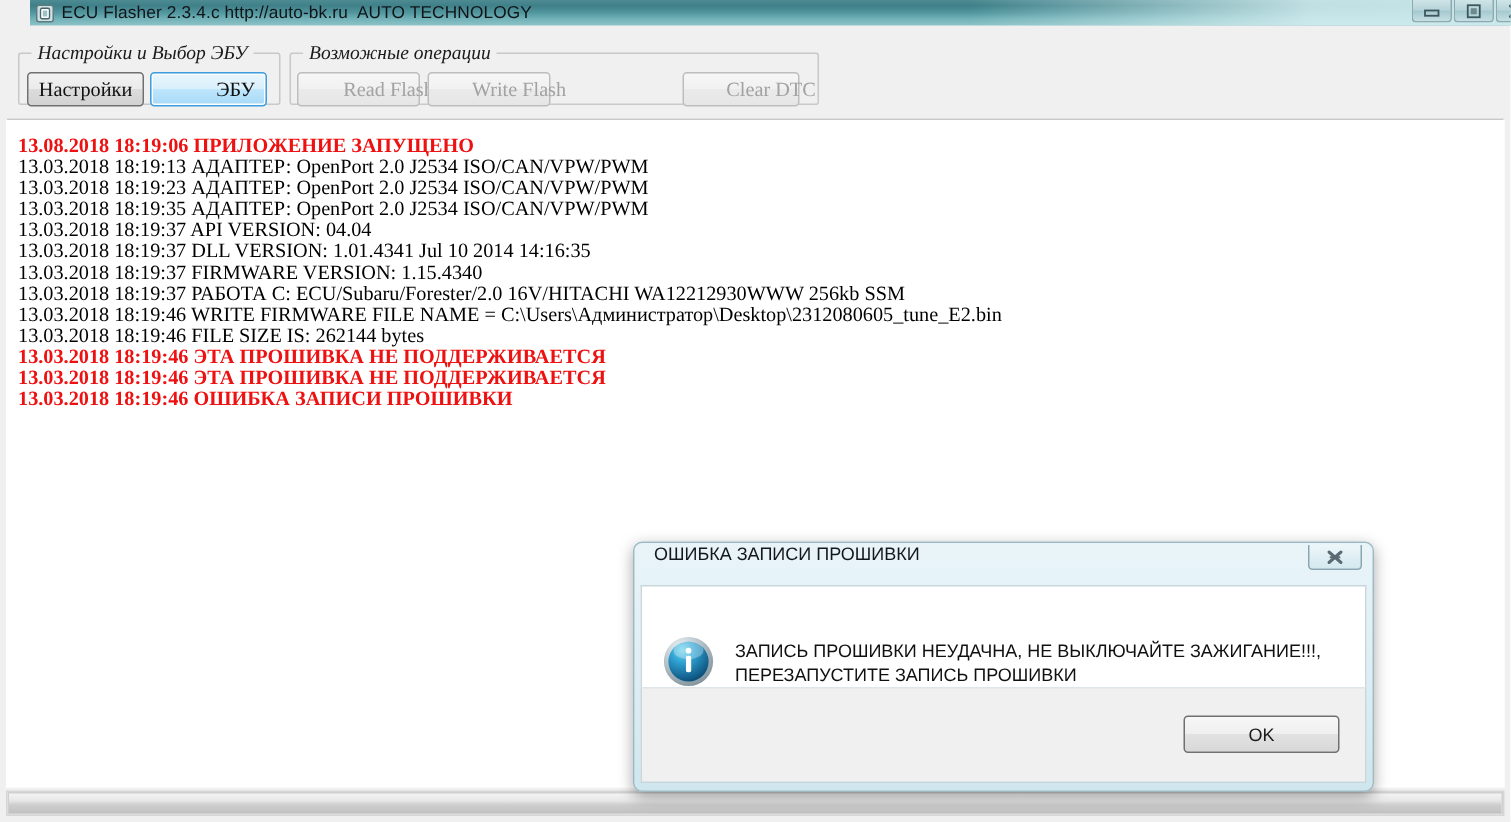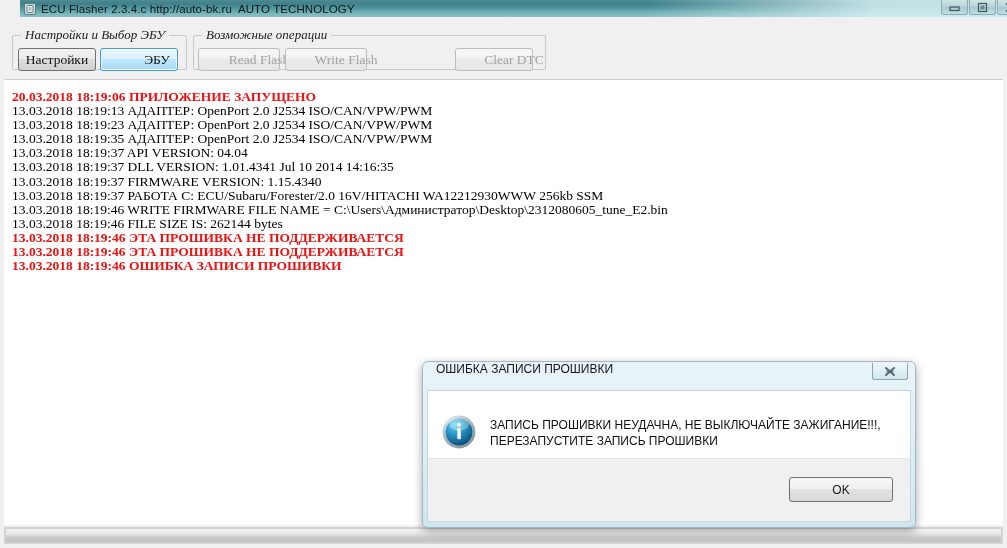--- a/index.html
+++ b/index.html
@@ -225,21 +225,21 @@
   }
   .dlg-body {
     position: absolute;
     left: 4px; top: 28px;
     width: 484px; height: 68px;
     background: #ffffff;
     border: 1px solid #c9d7dd;
     border-bottom: none;
     box-sizing: border-box;
     display: flex;
-    align-items: center;
+    align-items: flex-end;
     padding: 16px 10px 0 14px;
   }
   .info-icon {
     width: 34px; height: 34px;
     flex: 0 0 auto;
     margin-right: 14px;
     margin-top: -2px;
   }
   .dlg-msg {
     font-family: "Liberation Sans", sans-serif;
@@ -319,21 +319,21 @@
   <div class="groupbox" id="gb-ops">
     <span class="gb-title">Возможные операции</span>
   </div>
   <div class="btn btn-disabled" id="btn-read">Read Flash</div>
   <div class="btn btn-disabled" id="btn-write">Write Flash</div>
   <div class="btn btn-disabled" id="btn-info">ECU Info</div>
   <div class="btn btn-disabled" id="btn-dtc">Clear DTC</div>
 
   <div class="log-panel">
     <div class="log-lines" id="log-lines">
-        <div class="log-line err">20.03.2018 18:19:06 ПРИЛОЖЕНИЕ ЗАПУЩЕНО</div>
+        <div class="log-line err">13.08.2018 18:19:06 ПРИЛОЖЕНИЕ ЗАПУЩЕНО</div>
         <div class="log-line">13.03.2018 18:19:13 АДАПТЕР: OpenPort 2.0 J2534 ISO/CAN/VPW/PWM</div>
         <div class="log-line">13.03.2018 18:19:23 АДАПТЕР: OpenPort 2.0 J2534 ISO/CAN/VPW/PWM</div>
         <div class="log-line">13.03.2018 18:19:35 АДАПТЕР: OpenPort 2.0 J2534 ISO/CAN/VPW/PWM</div>
         <div class="log-line">13.03.2018 18:19:37 API VERSION: 04.04</div>
         <div class="log-line">13.03.2018 18:19:37 DLL VERSION: 1.01.4341 Jul 10 2014 14:16:35</div>
         <div class="log-line">13.03.2018 18:19:37 FIRMWARE VERSION: 1.15.4340</div>
         <div class="log-line">13.03.2018 18:19:37 РАБОТА С: ECU/Subaru/Forester/2.0 16V/HITACHI WA12212930WWW 256kb SSM</div>
         <div class="log-line">13.03.2018 18:19:46 WRITE FIRMWARE FILE NAME = C:\Users\Администратор\Desktop\2312080605_tune_E2.bin</div>
         <div class="log-line">13.03.2018 18:19:46 FILE SIZE IS: 262144 bytes</div>
         <div class="log-line err">13.03.2018 18:19:46 ЭТА ПРОШИВКА НЕ ПОДДЕРЖИВАЕТСЯ</div>

